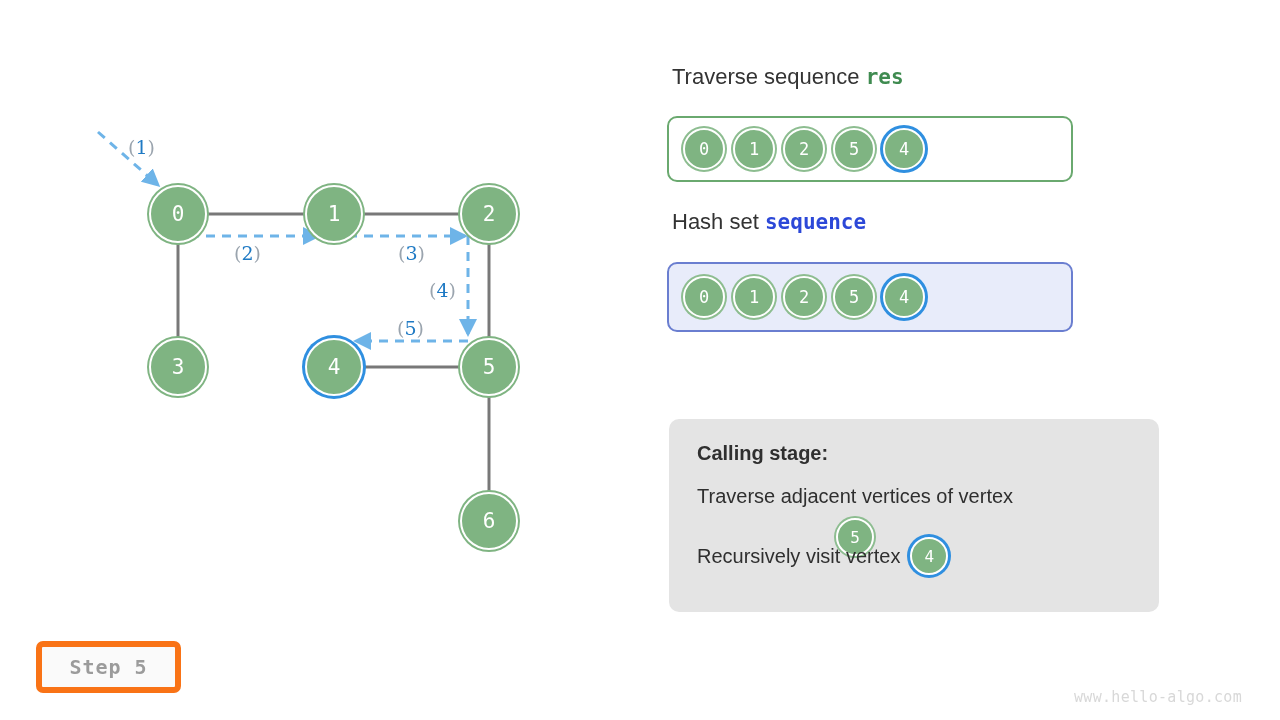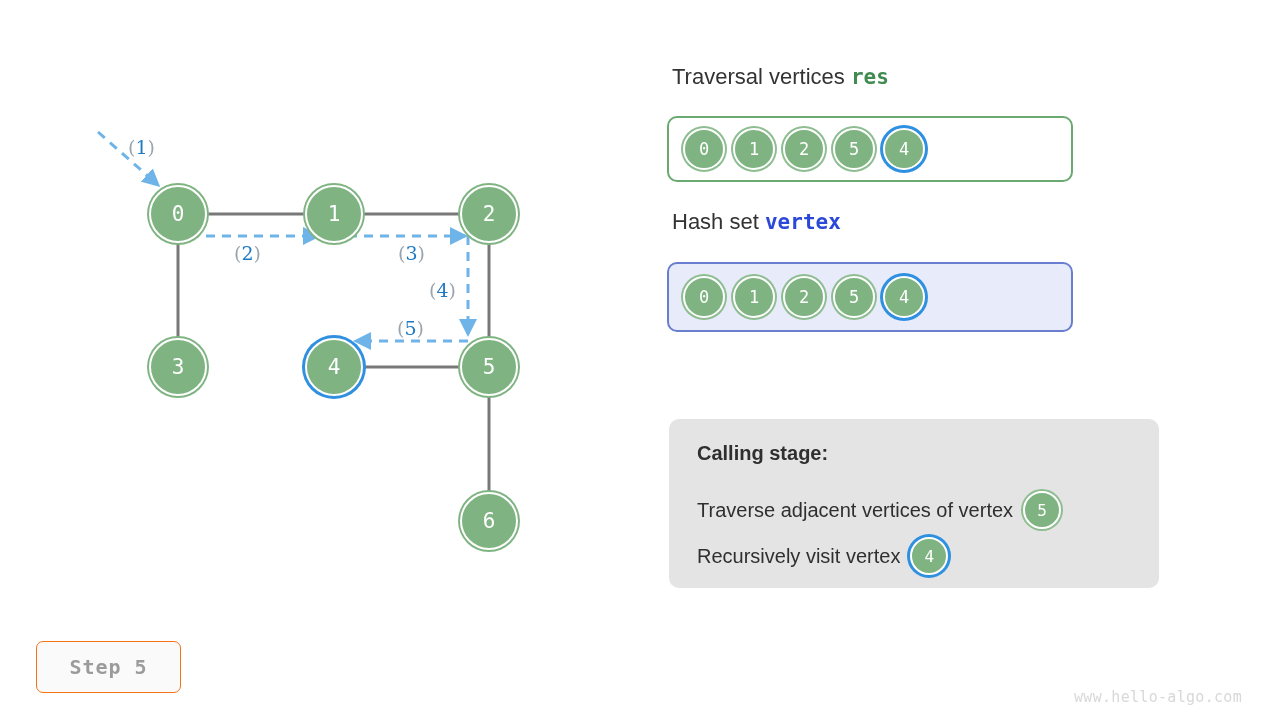--- a/index.html
+++ b/index.html
@@ -55,21 +55,21 @@
     color: #1f7ac4;
     font-weight: normal;
   }
 
   
   #step-badge {
     position: absolute;
     left: 36px; top: 641px;
     width: 145px; height: 52px;
     box-sizing: border-box;
-    border: 1px solid #f97316;
+    border: 6px solid #f97316;
     border-radius: 7px;
     background: #fafafa;
     display: flex;
     align-items: center;
     justify-content: center;
     font-family: "DejaVu Sans Mono", monospace;
     font-size: 20px;
     font-weight: bold;
     color: #9b9b9b;
     letter-spacing: 1px;
@@ -146,21 +146,21 @@
     flex: 0 0 auto;
   }
   .chip.highlight {
     box-shadow: 0 0 0 3px #2f8fe0;
   }
 
   
   #calling-stage {
     position: absolute;
     left: 9px; top: 419px;
-    width: 490px; height: 169px;
+    width: 490px; height: 193px;
     box-sizing: border-box;
     border-radius: 10px;
     background: #e4e4e4;
   }
   #calling-stage-title {
     position: absolute;
     left: 28px; top: 23px;
     font-size: 20px;
     font-weight: bold;
     color: #2f2f2f;
@@ -168,21 +168,21 @@
   .stage-line {
     position: absolute;
     left: 28px;
     display: flex;
     align-items: center;
     gap: 10px;
     font-size: 20px;
     color: #2f2f2f;
     white-space: nowrap;
   }
-  #stage-line-1 { top: 72px; }
+  #stage-line-1 { top: 66px; flex-direction: column; }
   #stage-line-2 { top: 118px; text-align: center; }
   .stage-chip {
     width: 38px; height: 38px;
     border-radius: 50%;
     background: #7fb482;
     box-sizing: border-box;
     border: 2px solid #ffffff;
     box-shadow: 0 0 0 2px #8dbd90;
     display: flex;
     align-items: center;
@@ -259,35 +259,35 @@
   <div class="edge-label" style="left:397px; top:317px;">(<b>5</b>)</div>
 </div>
 
 <div id="step-badge">Step 5</div>
 
 <div id="watermark">www.hello-algo.com</div>
 
 <div id="right-panel">
 
   <div class="section-caption" style="left:12px; top:64px;">
-    <span>Traversal vertices</span>
+    <span>Traverse sequence</span>
     <span class="code green">res</span>
   </div>
 
   <div class="collection-box" id="res-box">
     <div class="chip">0</div>
     <div class="chip">1</div>
     <div class="chip">2</div>
     <div class="chip">5</div>
     <div class="chip highlight">4</div>
   </div>
 
   <div class="section-caption" style="left:12px; top:209px;">
     <span>Hash set</span>
-    <span class="code blue">vertex</span>
+    <span class="code blue">sequence</span>
   </div>
 
   <div class="collection-box" id="visited-box">
     <div class="chip">0</div>
     <div class="chip">1</div>
     <div class="chip">2</div>
     <div class="chip">5</div>
     <div class="chip highlight">4</div>
   </div>
 

